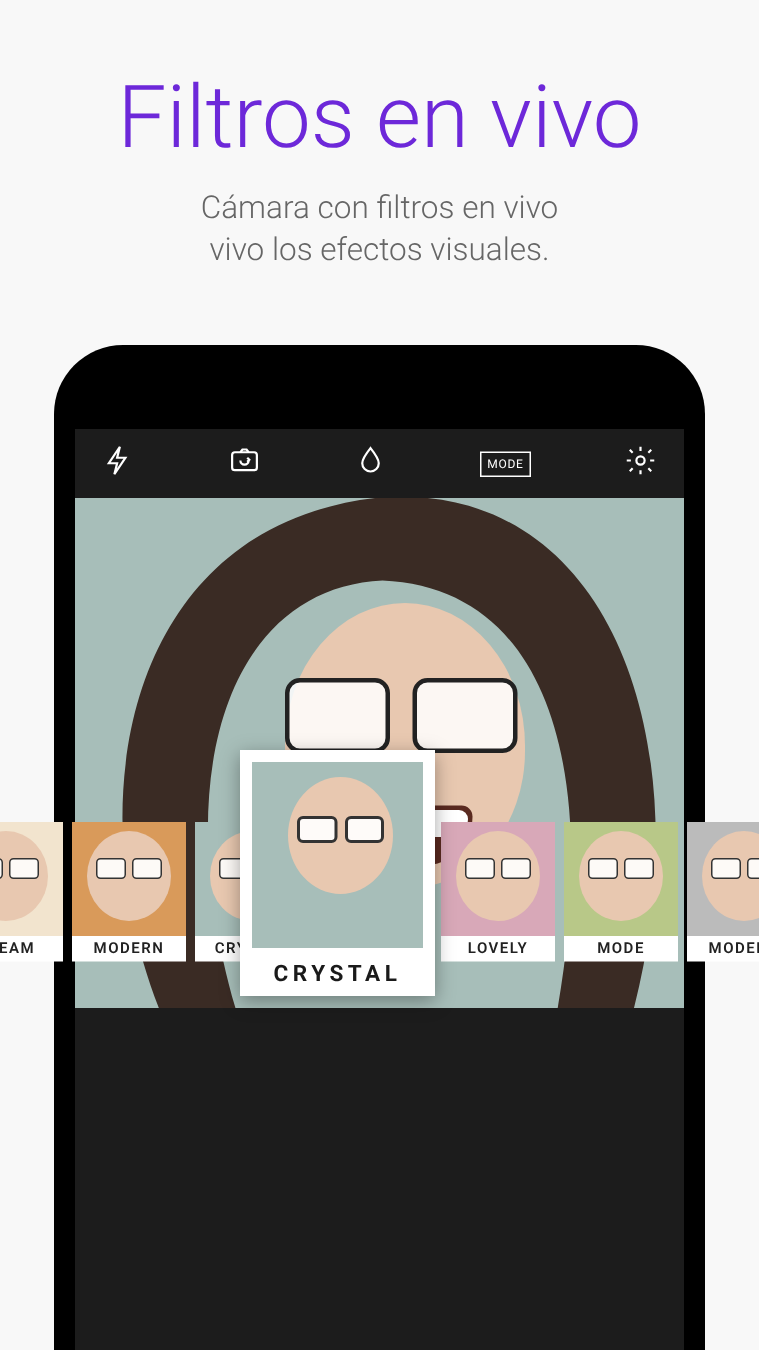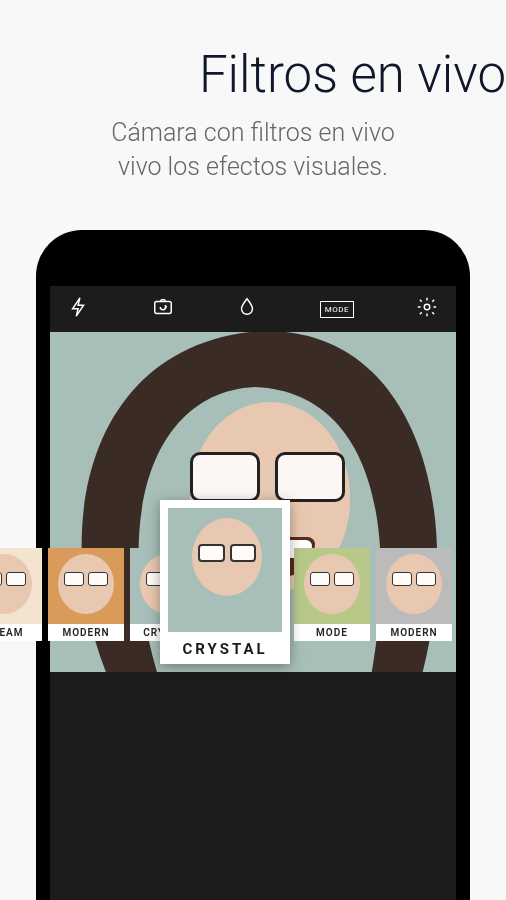--- a/index.html
+++ b/index.html
@@ -4,29 +4,29 @@
 <style>
 * { margin:0; padding:0; box-sizing:border-box; }
 body {
   width:506px; height:900px;
   background:#f8f8f8;
   font-family:-apple-system,BlinkMacSystemFont,"Segoe UI",Roboto,sans-serif;
   position:relative;
   overflow:hidden;
 }
 .hero-title {
-  text-align:right;
-  font-size:51px;
+  text-align:center;
+  font-size:58px;
   font-weight:300;
-  color:#0f172a;
+  color:#6d28d9;
   margin-top:45px;
 }
 .hero-sub {
   text-align:center;
-  font-size:25px;
+  font-size:21px;
   font-weight:300;
   color:#666;
   margin-top:12px;
   line-height:1.35;
 }
 .phone {
   position:absolute;
   left:36px; top:230px;
   width:434px; height:720px;
   background:#000;
@@ -243,20 +243,30 @@
     <div class="filter-thumb f-crystal-s">
       <div class="th">
         <div class="mini-face"></div>
         <div class="mini-g">
           <span></span>
           <span></span>
         </div>
       </div>
       <div class="lbl">NE</div>
     </div>
+    <div class="filter-thumb f-lovely">
+      <div class="th">
+        <div class="mini-face"></div>
+        <div class="mini-g">
+          <span></span>
+          <span></span>
+        </div>
+      </div>
+      <div class="lbl">LOVELY</div>
+    </div>
     <div class="filter-thumb f-mist">
       <div class="th">
         <div class="mini-face"></div>
         <div class="mini-g">
           <span></span>
           <span></span>
         </div>
       </div>
       <div class="lbl">MODE</div>
     </div>

